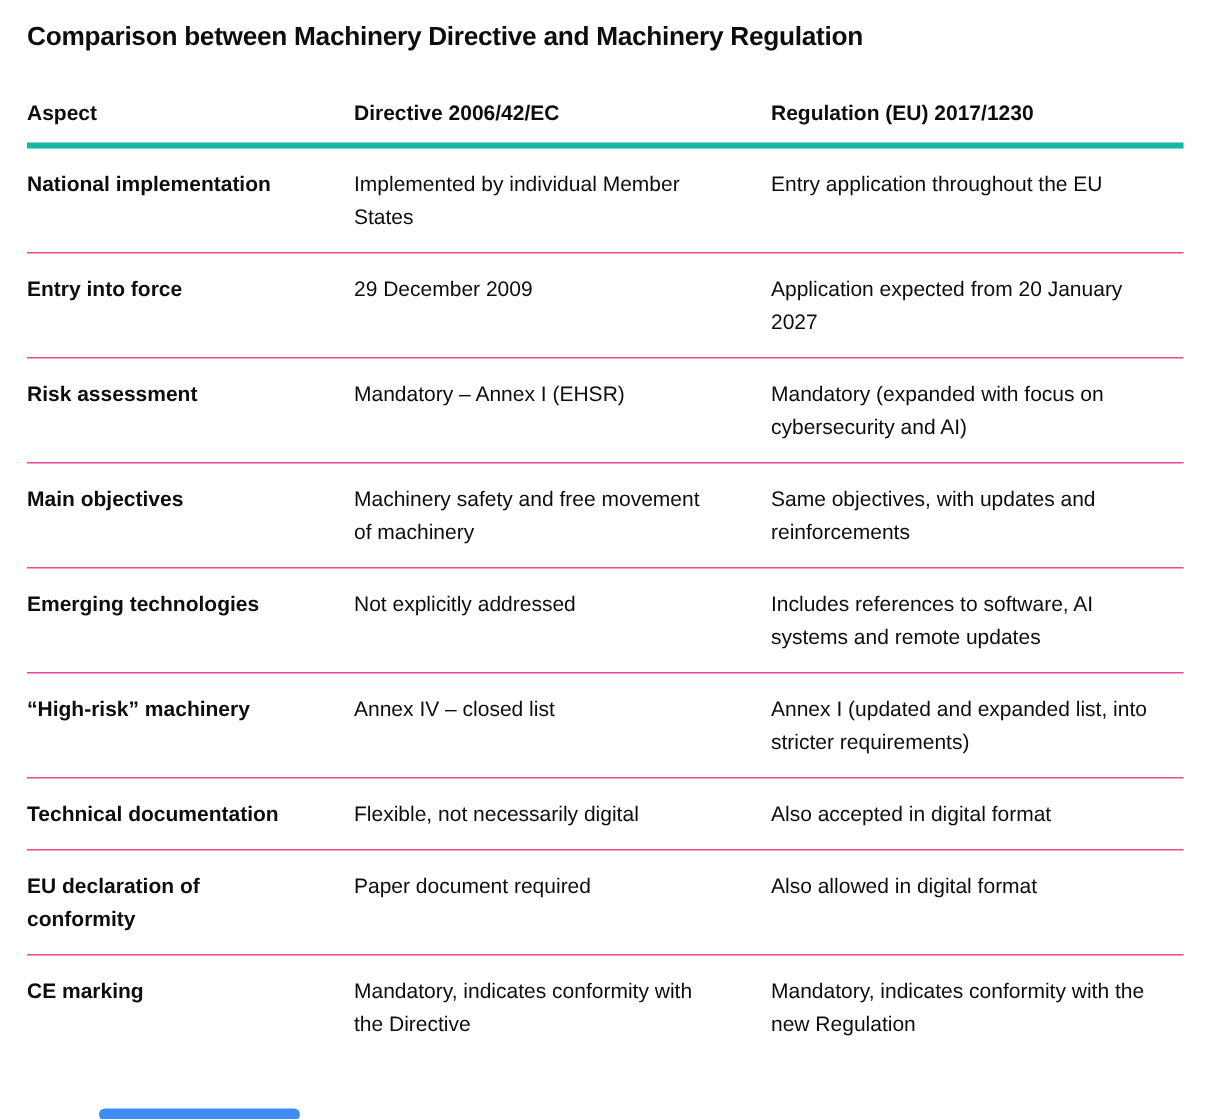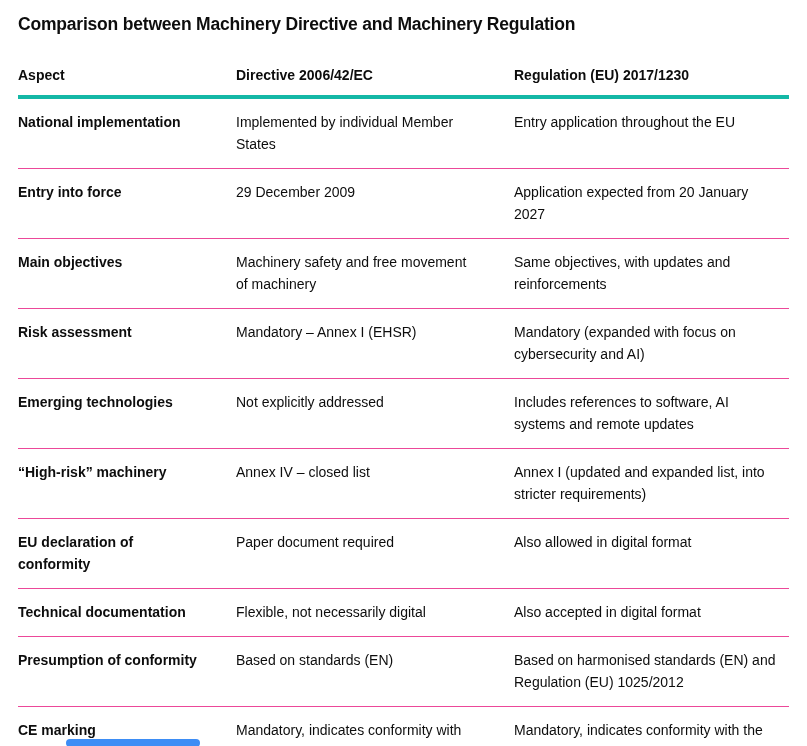--- a/index.html
+++ b/index.html
@@ -87,53 +87,48 @@
     <td class="cell-aspect">National implementation</td>
     <td class="cell-directive">Implemented by individual Member States</td>
     <td class="cell-regulation">Entry application throughout the EU</td>
   </tr>
         <tr>
     <td class="cell-aspect">Entry into force</td>
     <td class="cell-directive">29 December 2009</td>
     <td class="cell-regulation">Application expected from 20 January 2027</td>
   </tr>
         <tr>
+    <td class="cell-aspect">Risk assessment</td>
+    <td class="cell-directive">Mandatory – Annex I (EHSR)</td>
+    <td class="cell-regulation">Mandatory (expanded with focus on cybersecurity and AI)</td>
+  </tr>
+        <tr>
     <td class="cell-aspect">Main objectives</td>
     <td class="cell-directive">Machinery safety and free movement of machinery</td>
     <td class="cell-regulation">Same objectives, with updates and reinforcements</td>
-  </tr>
-        <tr>
-    <td class="cell-aspect">Risk assessment</td>
-    <td class="cell-directive">Mandatory – Annex I (EHSR)</td>
-    <td class="cell-regulation">Mandatory (expanded with focus on cybersecurity and AI)</td>
   </tr>
         <tr>
     <td class="cell-aspect">Emerging technologies</td>
     <td class="cell-directive">Not explicitly addressed</td>
     <td class="cell-regulation">Includes references to software, AI systems and remote updates</td>
   </tr>
         <tr>
     <td class="cell-aspect">“High-risk” machinery</td>
     <td class="cell-directive">Annex IV – closed list</td>
     <td class="cell-regulation">Annex I (updated and expanded list, into stricter requirements)</td>
   </tr>
         <tr>
-    <td class="cell-aspect">EU declaration of conformity</td>
-    <td class="cell-directive">Paper document required</td>
-    <td class="cell-regulation">Also allowed in digital format</td>
-  </tr>
-        <tr>
     <td class="cell-aspect">Technical documentation</td>
     <td class="cell-directive">Flexible, not necessarily digital</td>
     <td class="cell-regulation">Also accepted in digital format</td>
   </tr>
         <tr>
-    <td class="cell-aspect">Presumption of conformity</td>
-    <td class="cell-directive">Based on standards (EN)</td>
-    <td class="cell-regulation">Based on harmonised standards (EN) and Regulation (EU) 1025/2012</td>
+    <td class="cell-aspect">EU declaration of conformity</td>
+    <td class="cell-directive">Paper document required</td>
+    <td class="cell-regulation">Also allowed in digital format</td>
   </tr>
         <tr>
     <td class="cell-aspect">CE marking</td>
     <td class="cell-directive">Mandatory, indicates conformity with the Directive</td>
     <td class="cell-regulation">Mandatory, indicates conformity with the new Regulation</td>
   </tr>
       </tbody>
   </table>
 </div>
 

